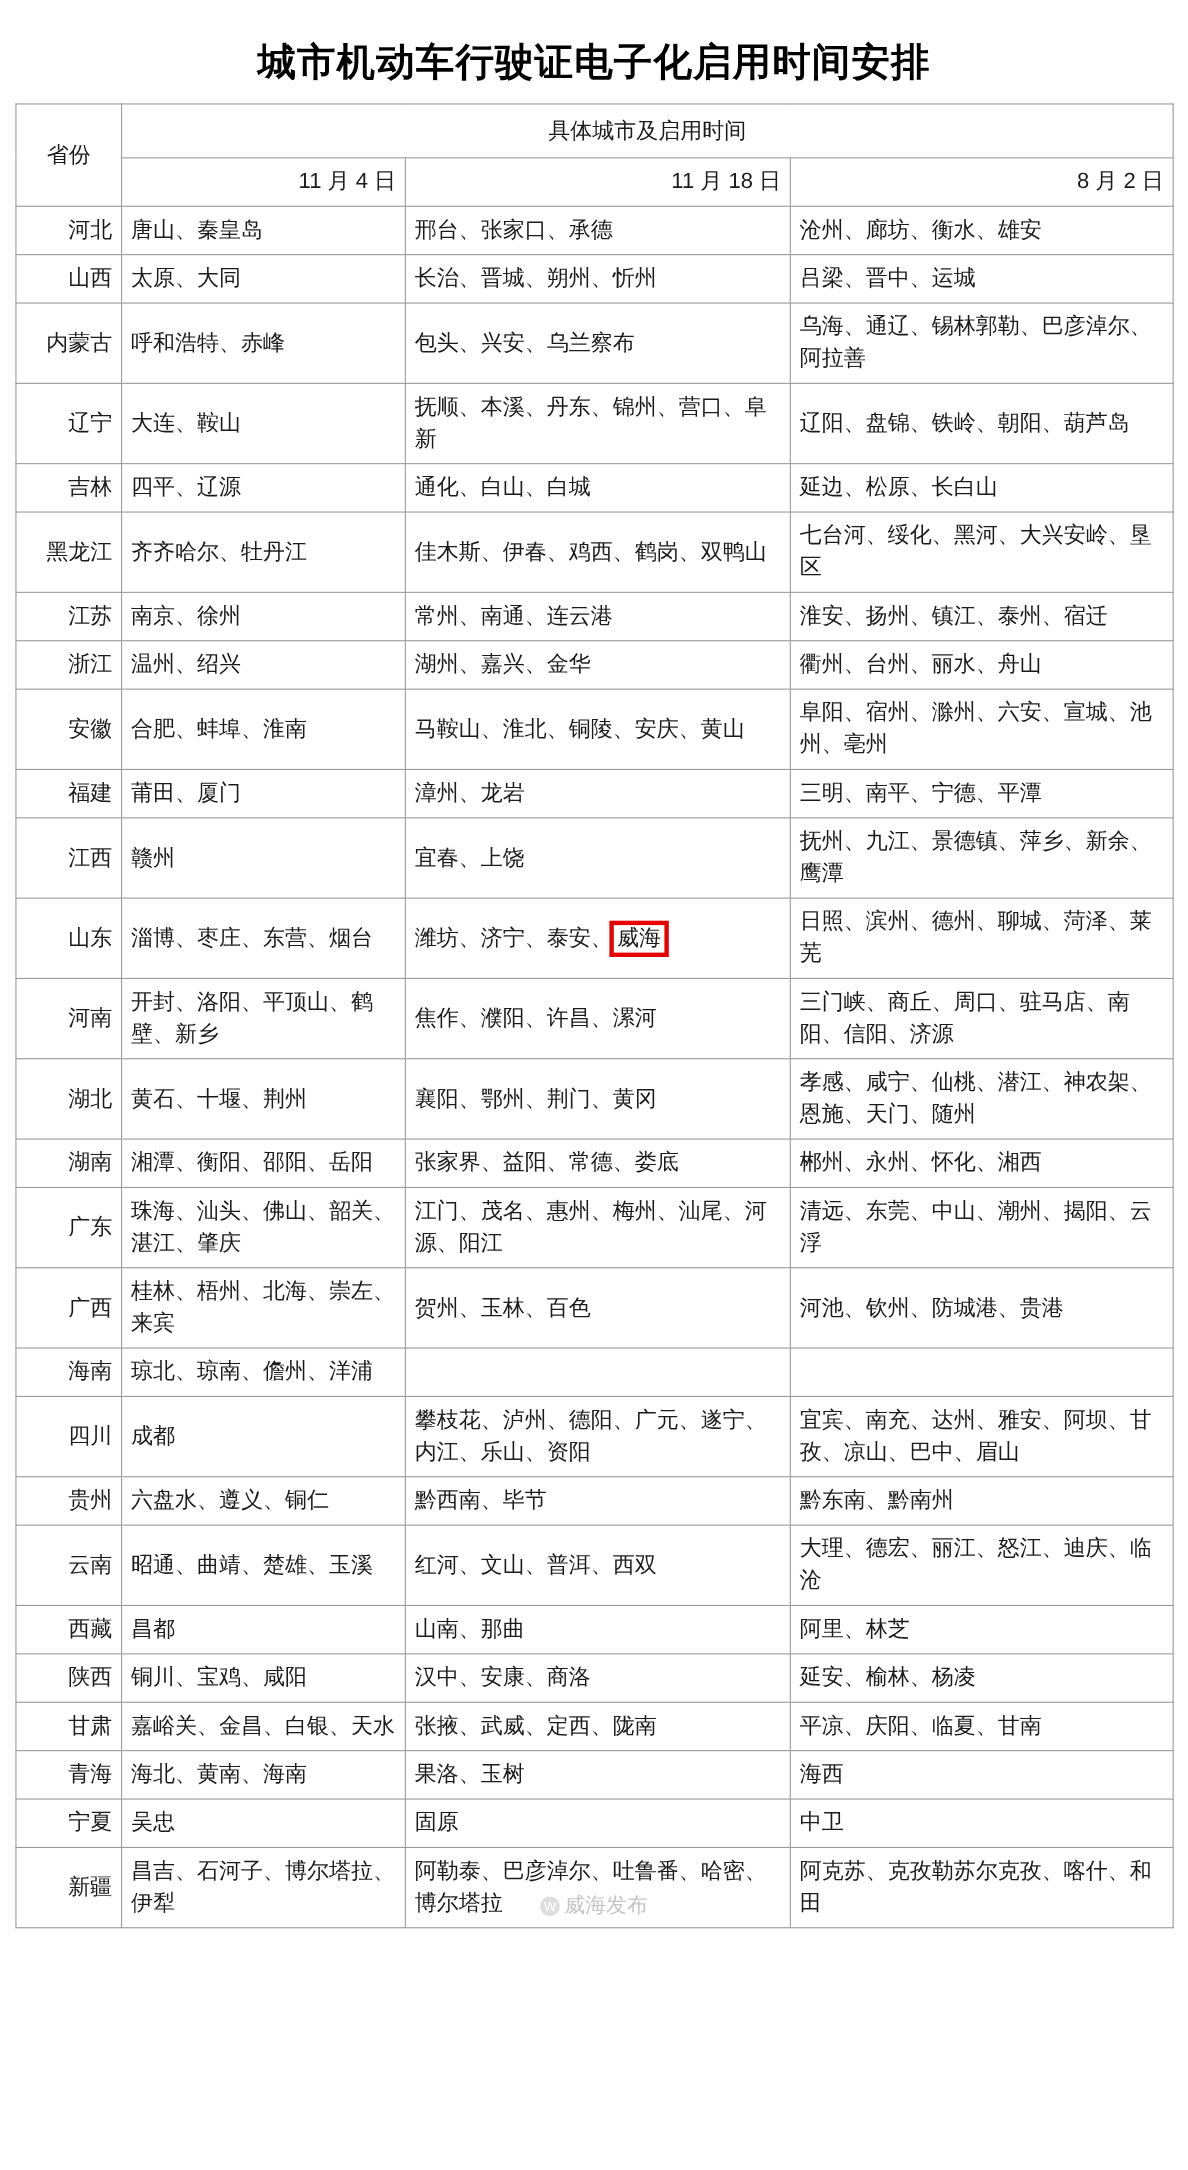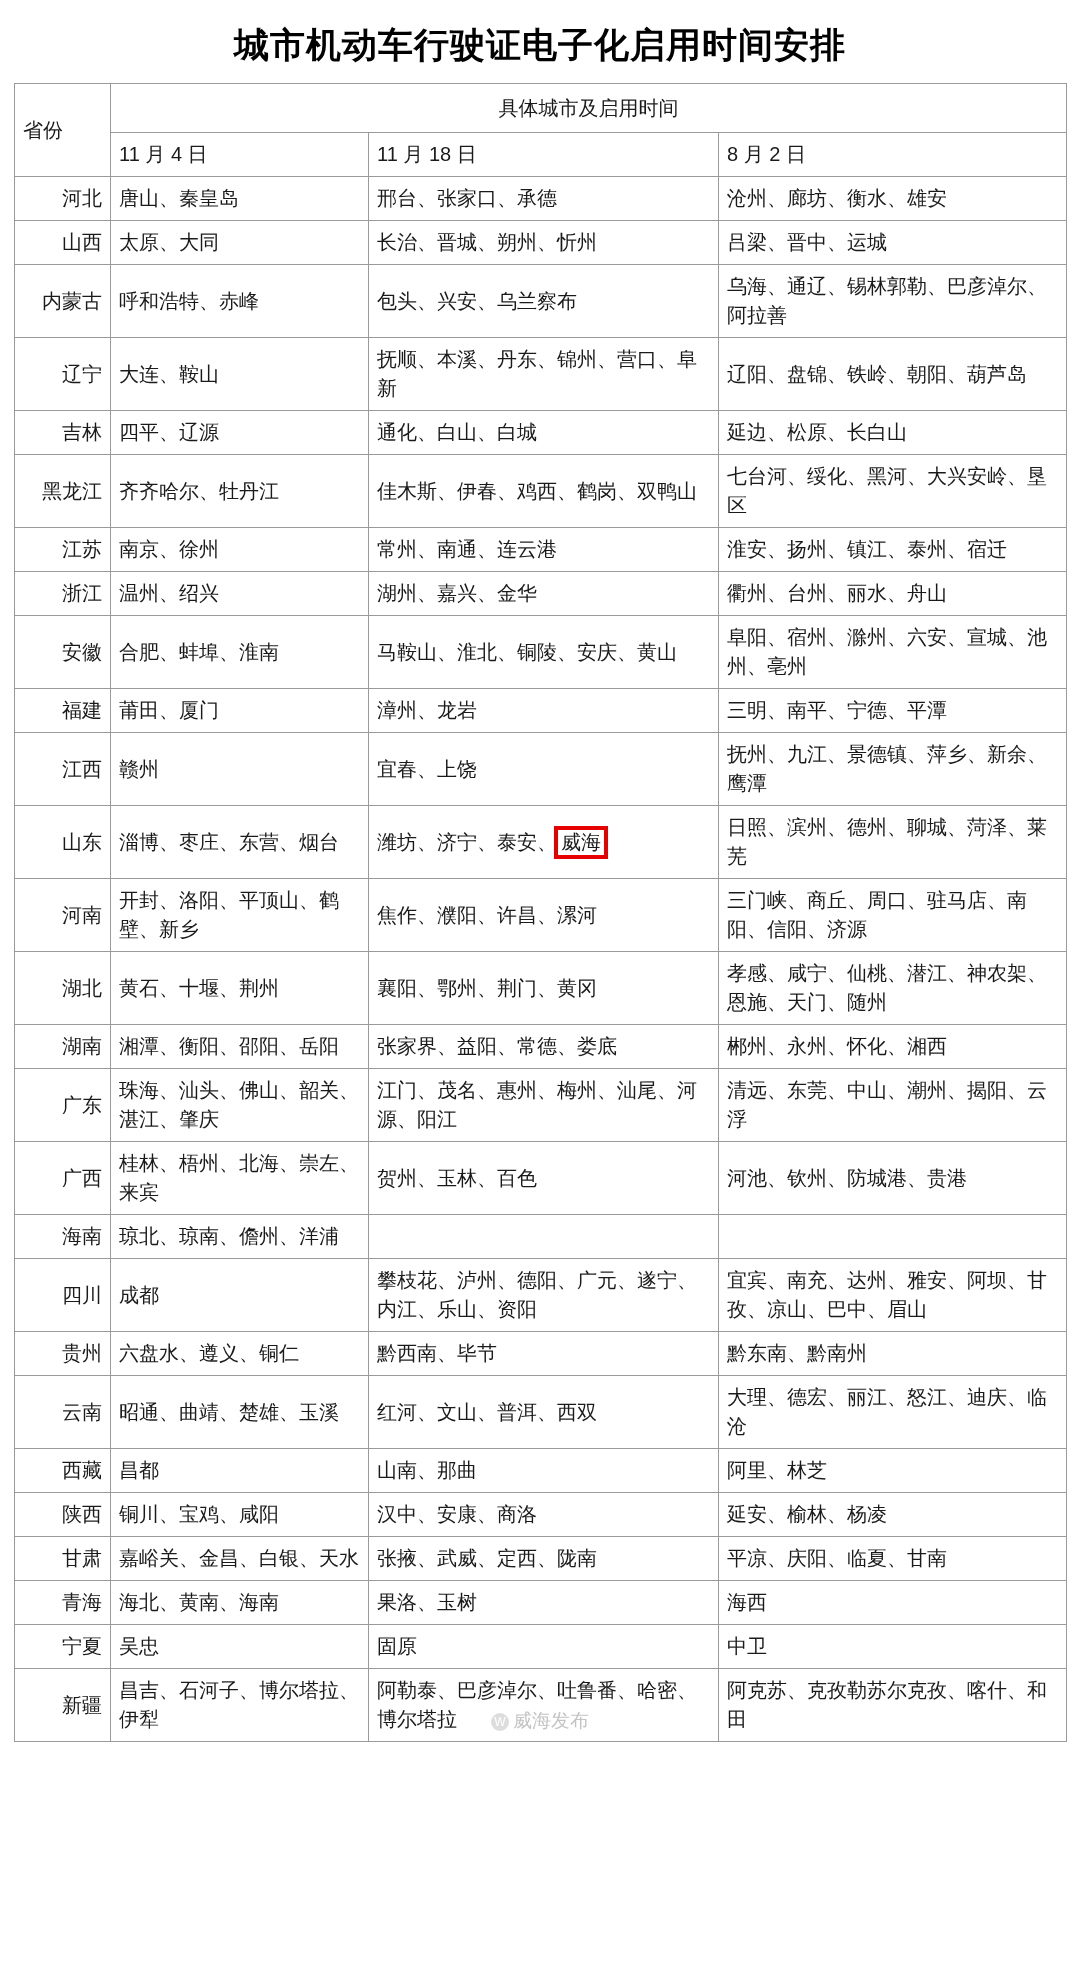--- a/index.html
+++ b/index.html
@@ -10,20 +10,21 @@
   body {
     width: 1080px;
     min-height: 1973px;
     font-family: "Liberation Sans", sans-serif;
     color: #111111;
   }
   .page {
     width: 1080px;
     box-sizing: border-box;
     padding: 14px 14px 0 14px;
+    margin-top: 11px;
   }
   .doc-title {
     text-align: center;
     font-size: 35px;
     font-weight: bold;
     letter-spacing: 1px;
     color: #000000;
     margin: 8px 0 14px 0;
     font-family: "Liberation Serif", serif;
   }
@@ -41,29 +42,29 @@
     color: #1a1a1a;
     font-weight: normal;
     padding: 7px 8px;
   }
   .col-prov { width: 96px; }
   .col-d1 { width: 258px; }
   .col-d2 { width: 350px; }
   .col-d3 { width: 348px; }
 
   th.head-prov {
-    text-align: left;
+    text-align: center;
     font-size: 21px;
   }
   th.head-span {
     font-size: 21px;
     height: 34px;
   }
   th.head-date {
-    text-align: left;
+    text-align: right;
     font-size: 21px;
   }
   td.prov {
     text-align: right;
     font-size: 21px;
     white-space: nowrap;
   }
   td.cities {
     text-align: left;
   }

